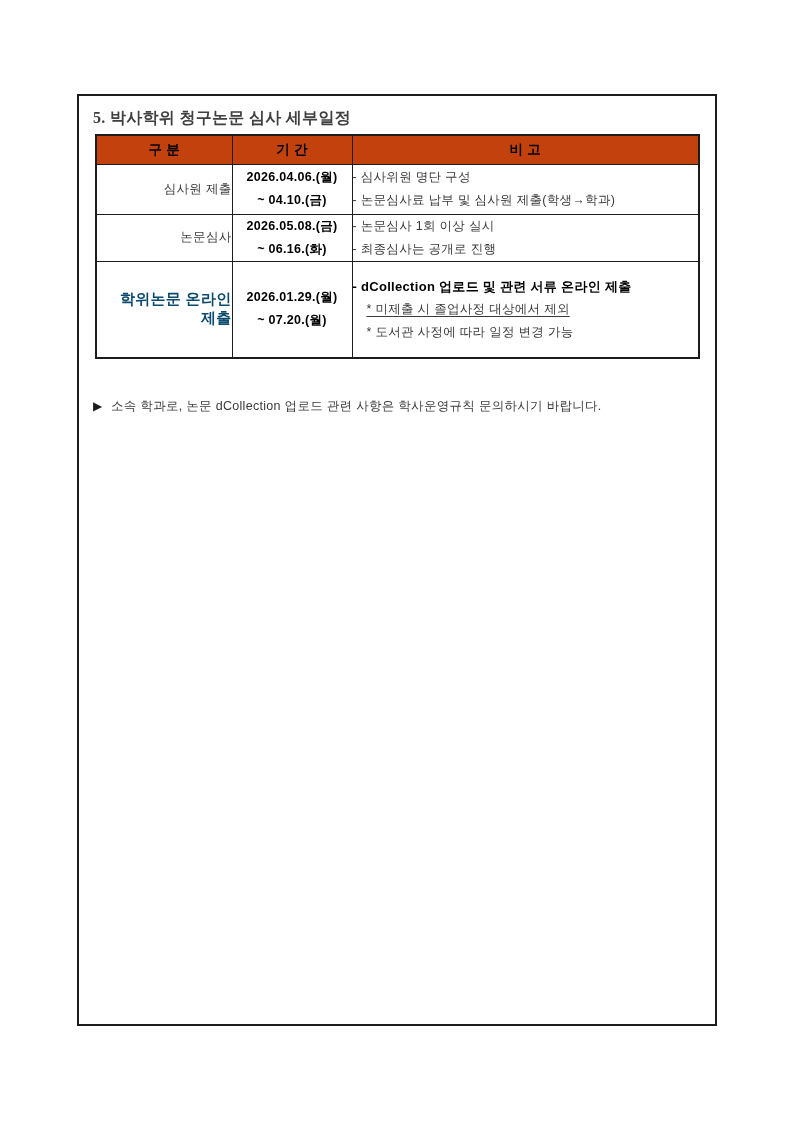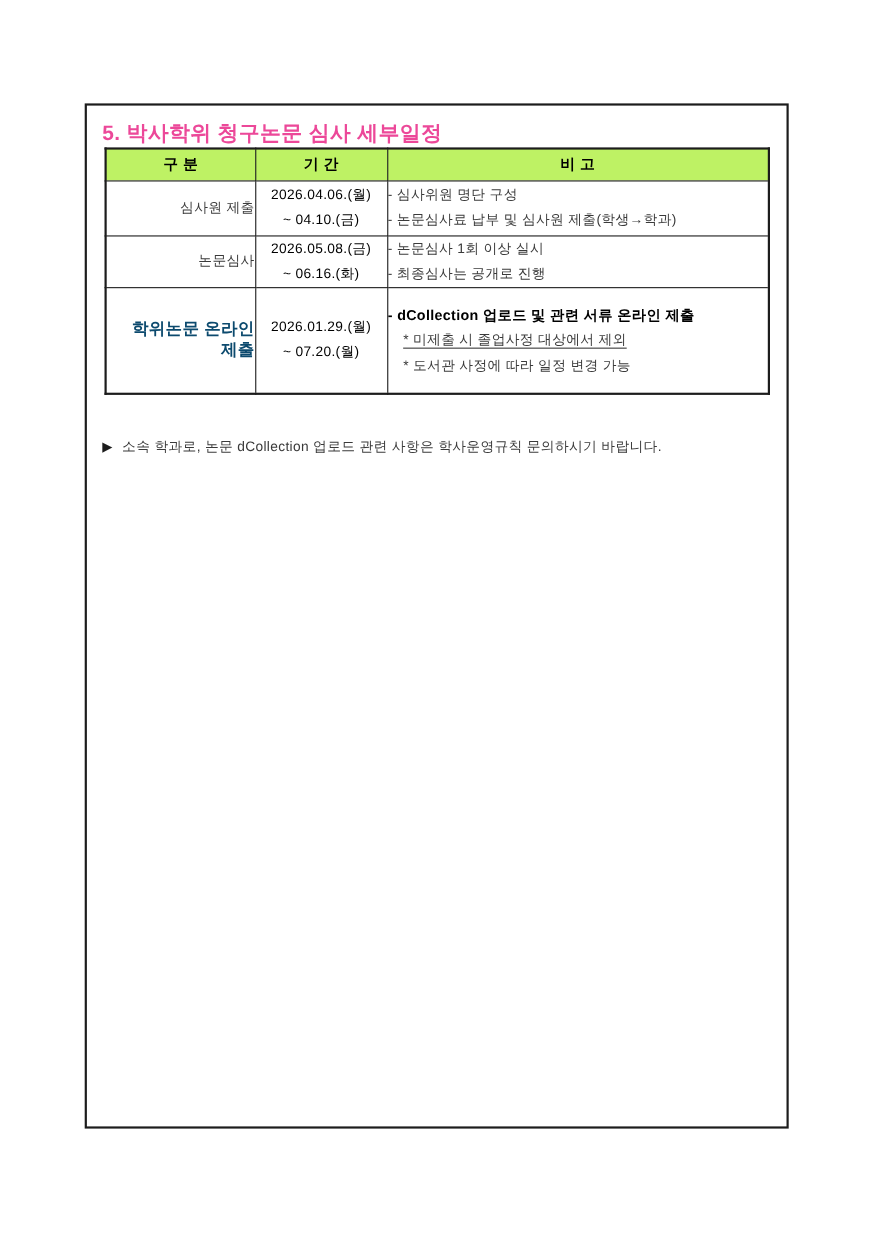--- a/index.html
+++ b/index.html
@@ -21,25 +21,26 @@
     width: 640px;
     height: 932px;
     border: 2px solid #1c1c1c;
     box-sizing: border-box;
     background: #ffffff;
   }
   .s5-title {
     position: absolute;
     left: 14px;
     top: 12px;
-    font-size: 19px;
-    font-weight: bold;
-    color: #ec4899;
+    font-size: 16px;
+    font-weight: bold;
+    color: #404040;
     letter-spacing: 0.3px;
     white-space: nowrap;
+    font-family: Liberation Serif, serif;
   }
   table.schedule {
     position: absolute;
     left: 16px;
     top: 38px;
     width: 603px;
     border-collapse: collapse;
     table-layout: fixed;
     border: 2px solid #1c1c1c;
   }
@@ -48,21 +49,21 @@
     padding: 0;
     font-size: 12.5px;
     letter-spacing: 0.3px;
     word-break: keep-all;
   }
   table.schedule col.c1 { width: 136px; }
   table.schedule col.c2 { width: 120px; }
   table.schedule col.c3 { width: 347px; }
   table.schedule thead tr { height: 29px; }
   table.schedule thead th {
-    background: #bef264;
+    background: #c2410c;
     font-size: 13.5px;
     font-weight: bold;
     color: #000000;
     text-align: center;
     vertical-align: middle;
   }
   tr.row-1 { height: 50px; }
   tr.row-2 { height: 43px; }
   tr.row-3 { height: 31px; }
   tr.row-4 { height: 97px; }
@@ -72,21 +73,21 @@
     color: #3a3a3a;
   }
   tr.row-4 td.cat {
     font-weight: bold;
     color: #0c4a6e;
     font-size: 15px;
   }
   td.per {
     text-align: center;
     vertical-align: middle;
-    font-weight: normal;
+    font-weight: bold;
     color: #000000;
     line-height: 23px;
   }
   td.rem {
     text-align: left;
     vertical-align: middle;
     padding-left: 9px;
     padding-right: 4px;
     line-height: 23px;
     color: #3a3a3a;

